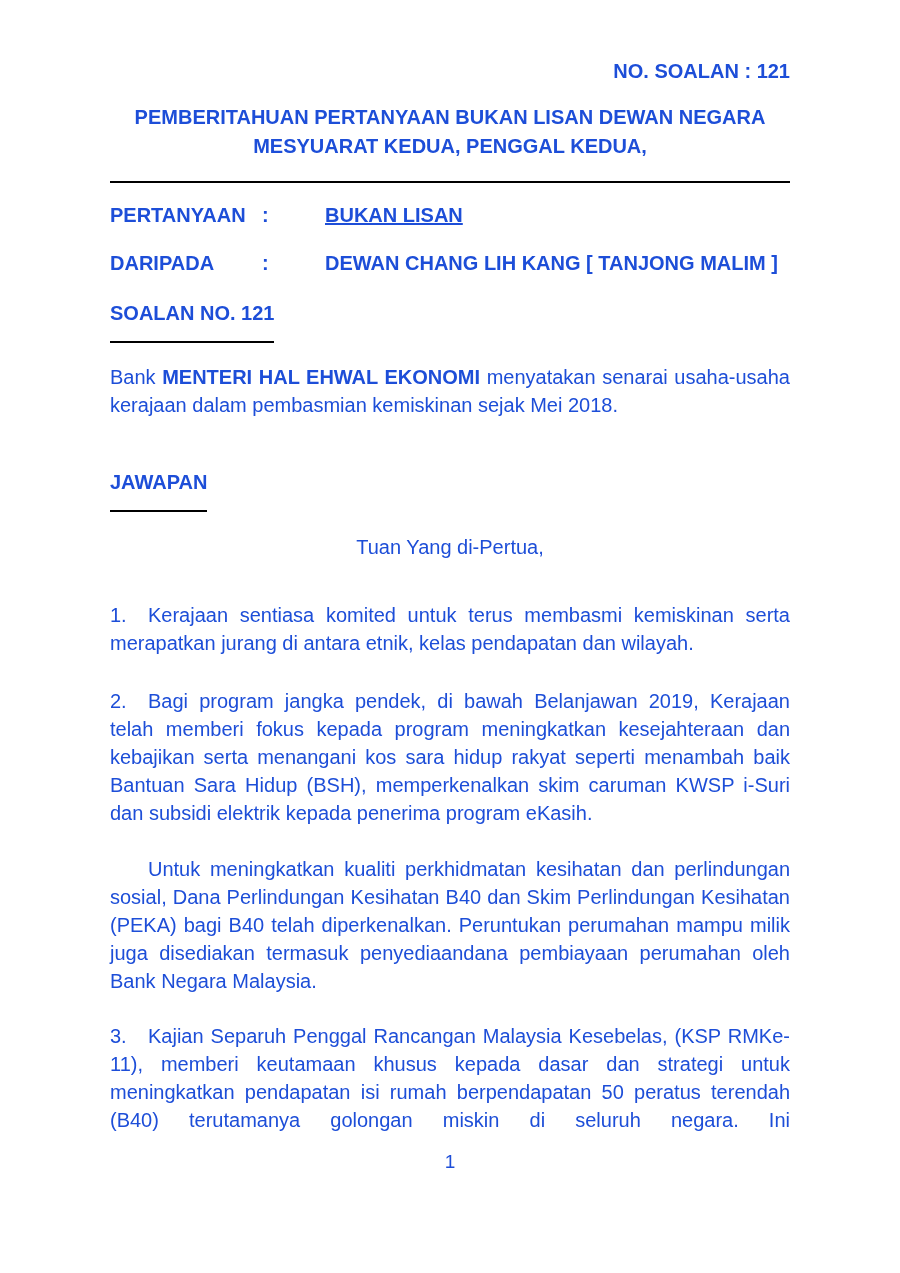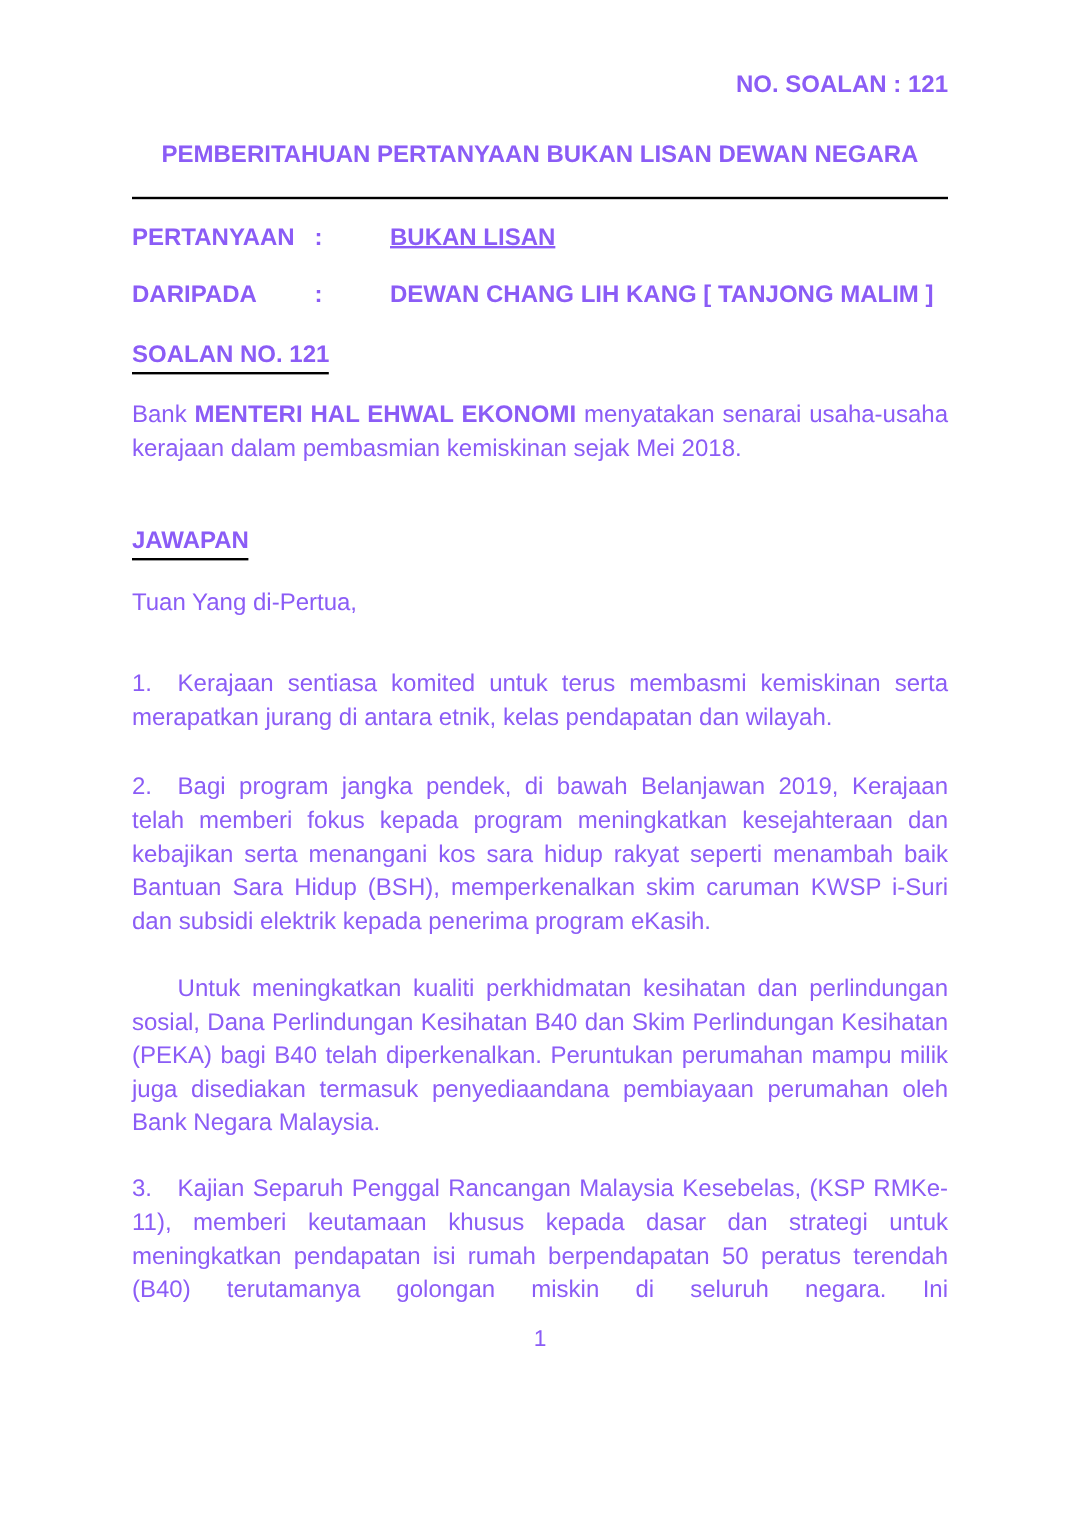--- a/index.html
+++ b/index.html
@@ -12,30 +12,30 @@
     position: relative;
     width: 900px;
     height: 1273px;
     margin: 0 auto;
     background: #ffffff;
     box-sizing: border-box;
     padding: 57px 110px 0 110px;
     font-family: "Liberation Sans", "DejaVu Sans", sans-serif;
     font-size: 20px;
     line-height: 28px;
-    color: #8b5cf6;
+    color: #1d4ed8;
     overflow: hidden;
   }
-  p { margin: 0; }
+  p { margin: 0; text-align: center; }
   .header-right {
     text-align: right;
     font-weight: bold;
   }
   .title-block {
-    margin-top: 30px;
+    margin-top: 18px;
     text-align: center;
     font-weight: bold;
     line-height: 29px;
   }
   .title-block div { white-space: nowrap; }
   .rule {
     margin-top: 20px;
     border-bottom: 2px solid #000000;
     height: 0;
   }
@@ -45,21 +45,21 @@
   .meta-label { display: inline-block; width: 152px; }
   .meta-colon { display: inline-block; width: 63px; }
   .section-heading {
     font-weight: bold;
     margin-top: 22px;
   }
   .jawapan-heading { margin-top: 49px; }
   .underlined {
     display: inline-block;
     border-bottom: 2px solid #000000;
-    padding-bottom: 1px;
+    padding-bottom: 15px;
     line-height: 25px;
   }
   .question-para {
     margin-top: 20px;
     text-align: justify;
   }
   .salutation { margin-top: 21px; }
   .para {
     text-align: justify;
   }
@@ -86,20 +86,21 @@
 </style>
 </head>
 <body>
 
 <div class="page">
 
   <div class="header-right">NO. SOALAN : 121</div>
 
   <div class="title-block">
     <div>PEMBERITAHUAN PERTANYAAN BUKAN LISAN DEWAN NEGARA</div>
+    <div>MESYUARAT KEDUA, PENGGAL KEDUA,</div>
   </div>
 
   <div class="rule"></div>
 
   <div class="meta-row first">
     <span class="meta-label">PERTANYAAN</span><span class="meta-colon">:</span><span class="meta-value">BUKAN LISAN</span>
   </div>
 
   <div class="meta-row second">
     <span class="meta-label">DARIPADA</span><span class="meta-colon">:</span><span class="meta-value">DEWAN CHANG LIH KANG [ TANJONG MALIM ]</span>

